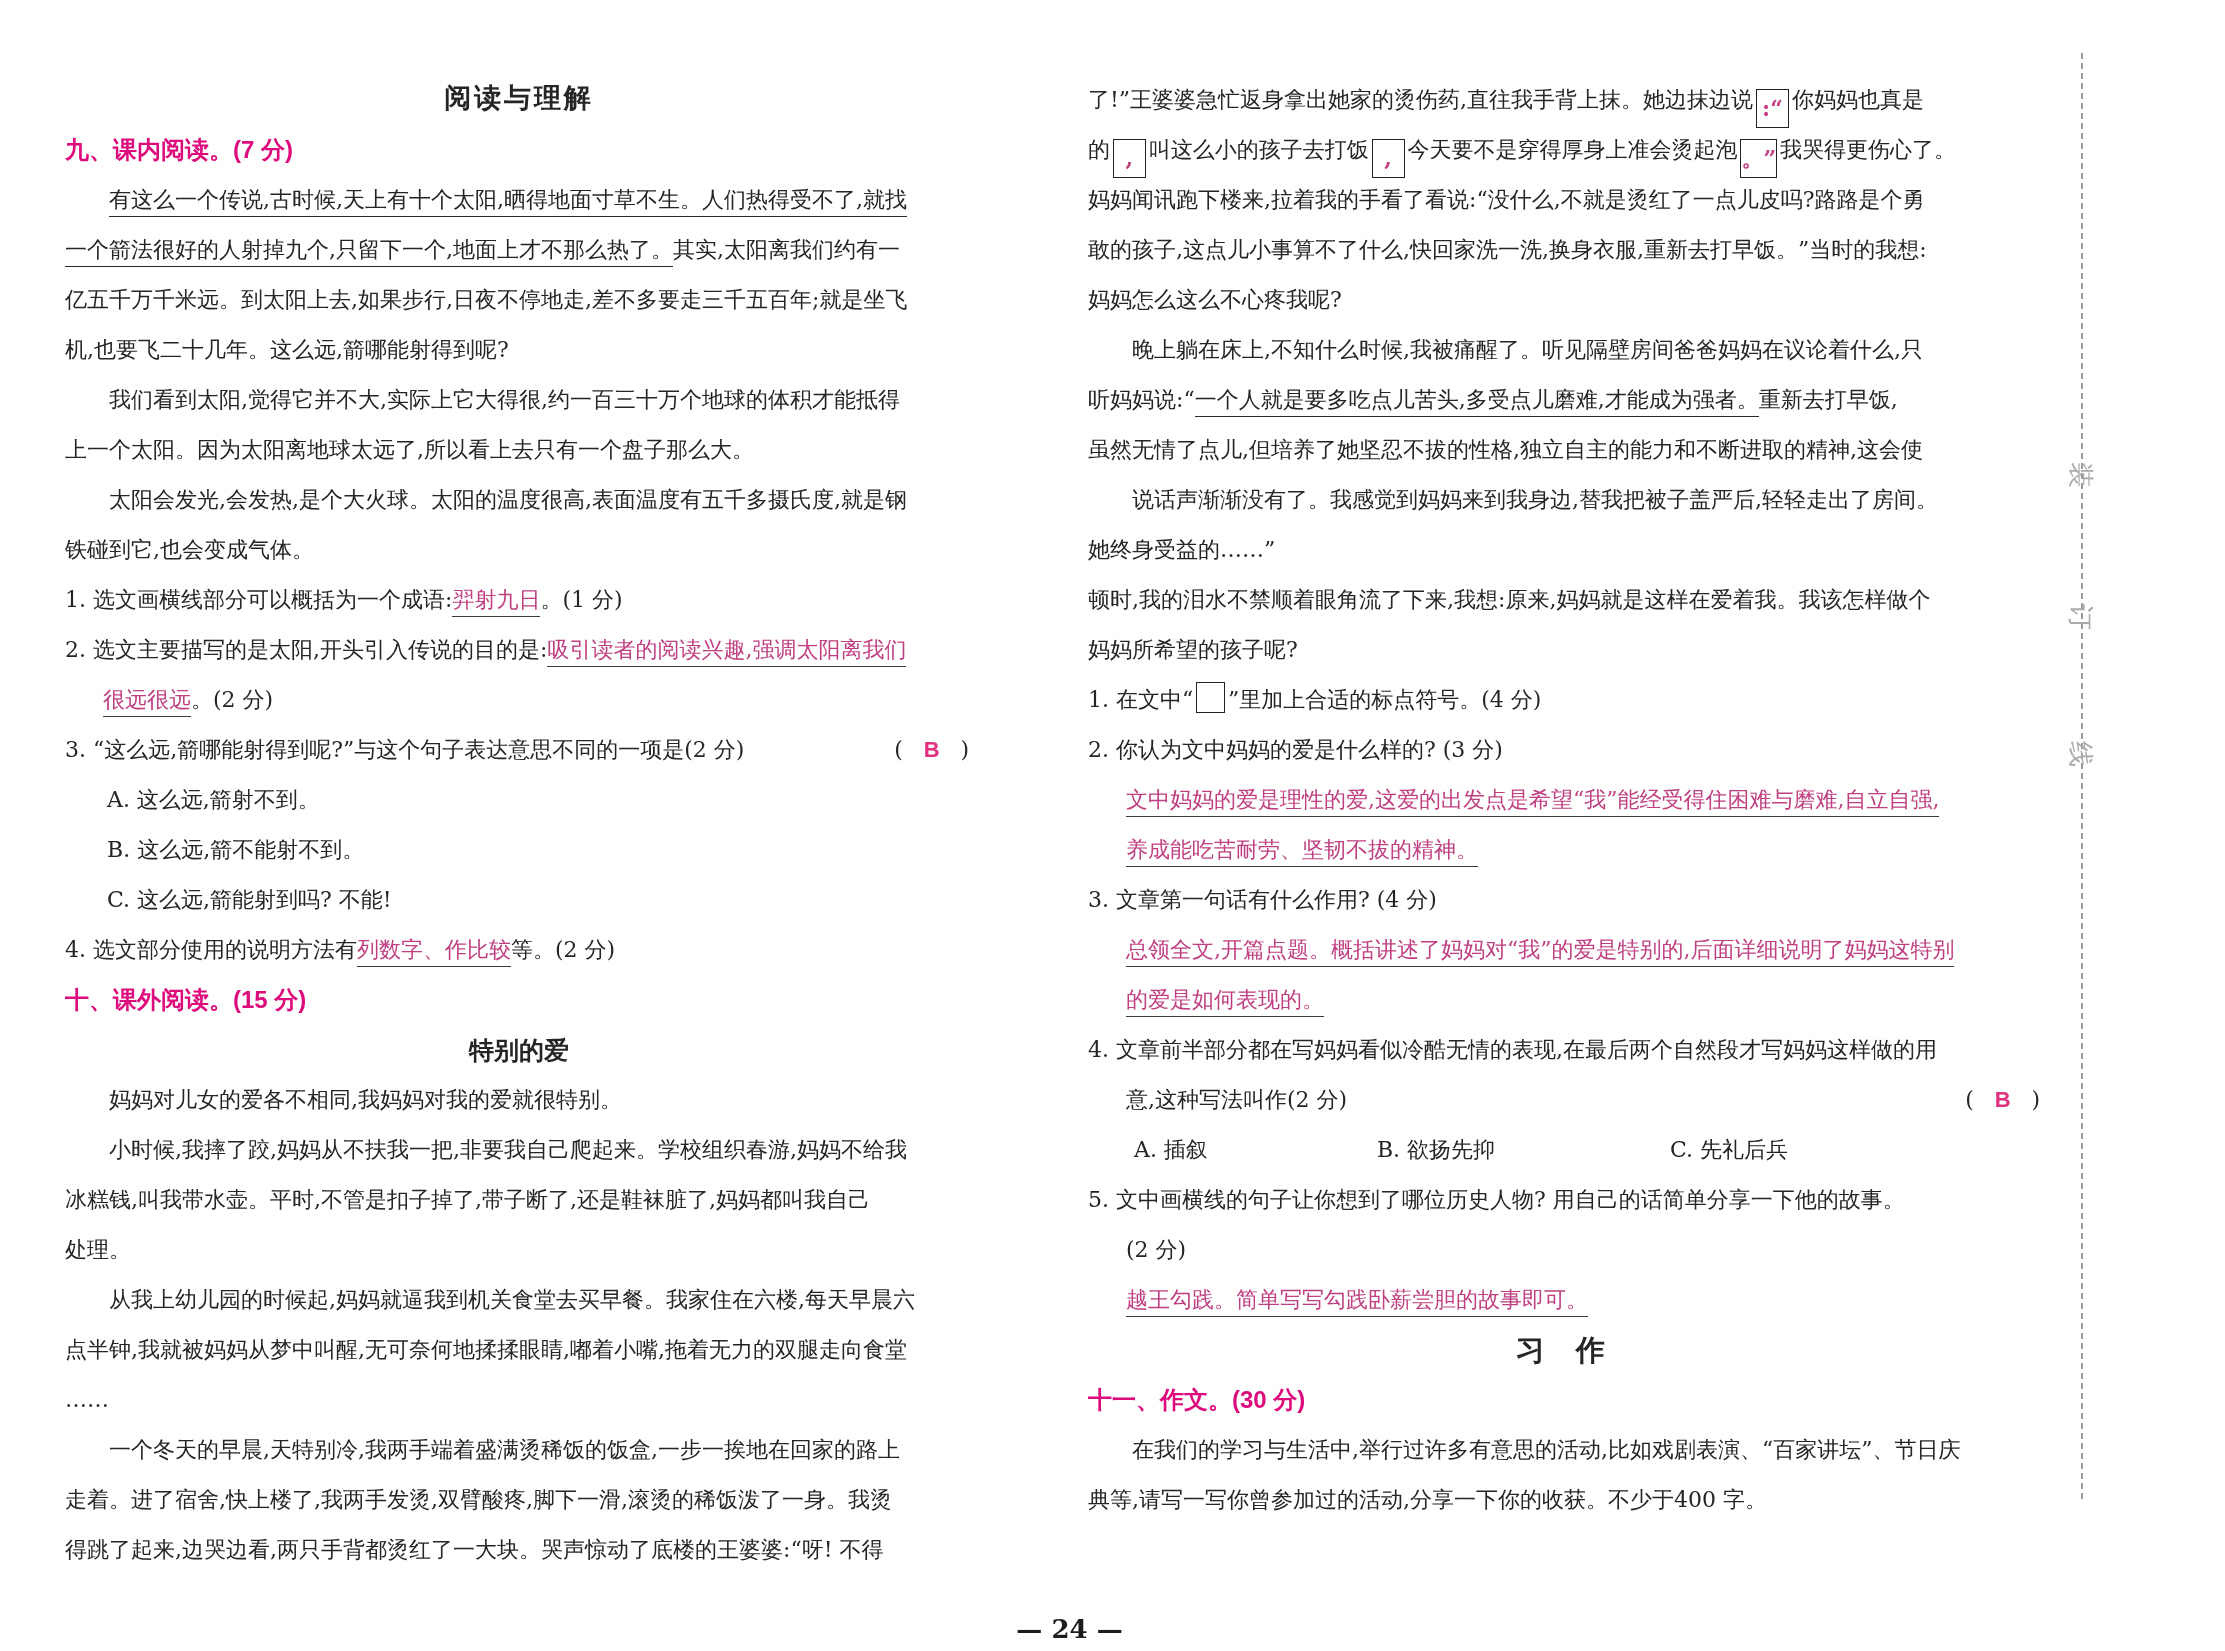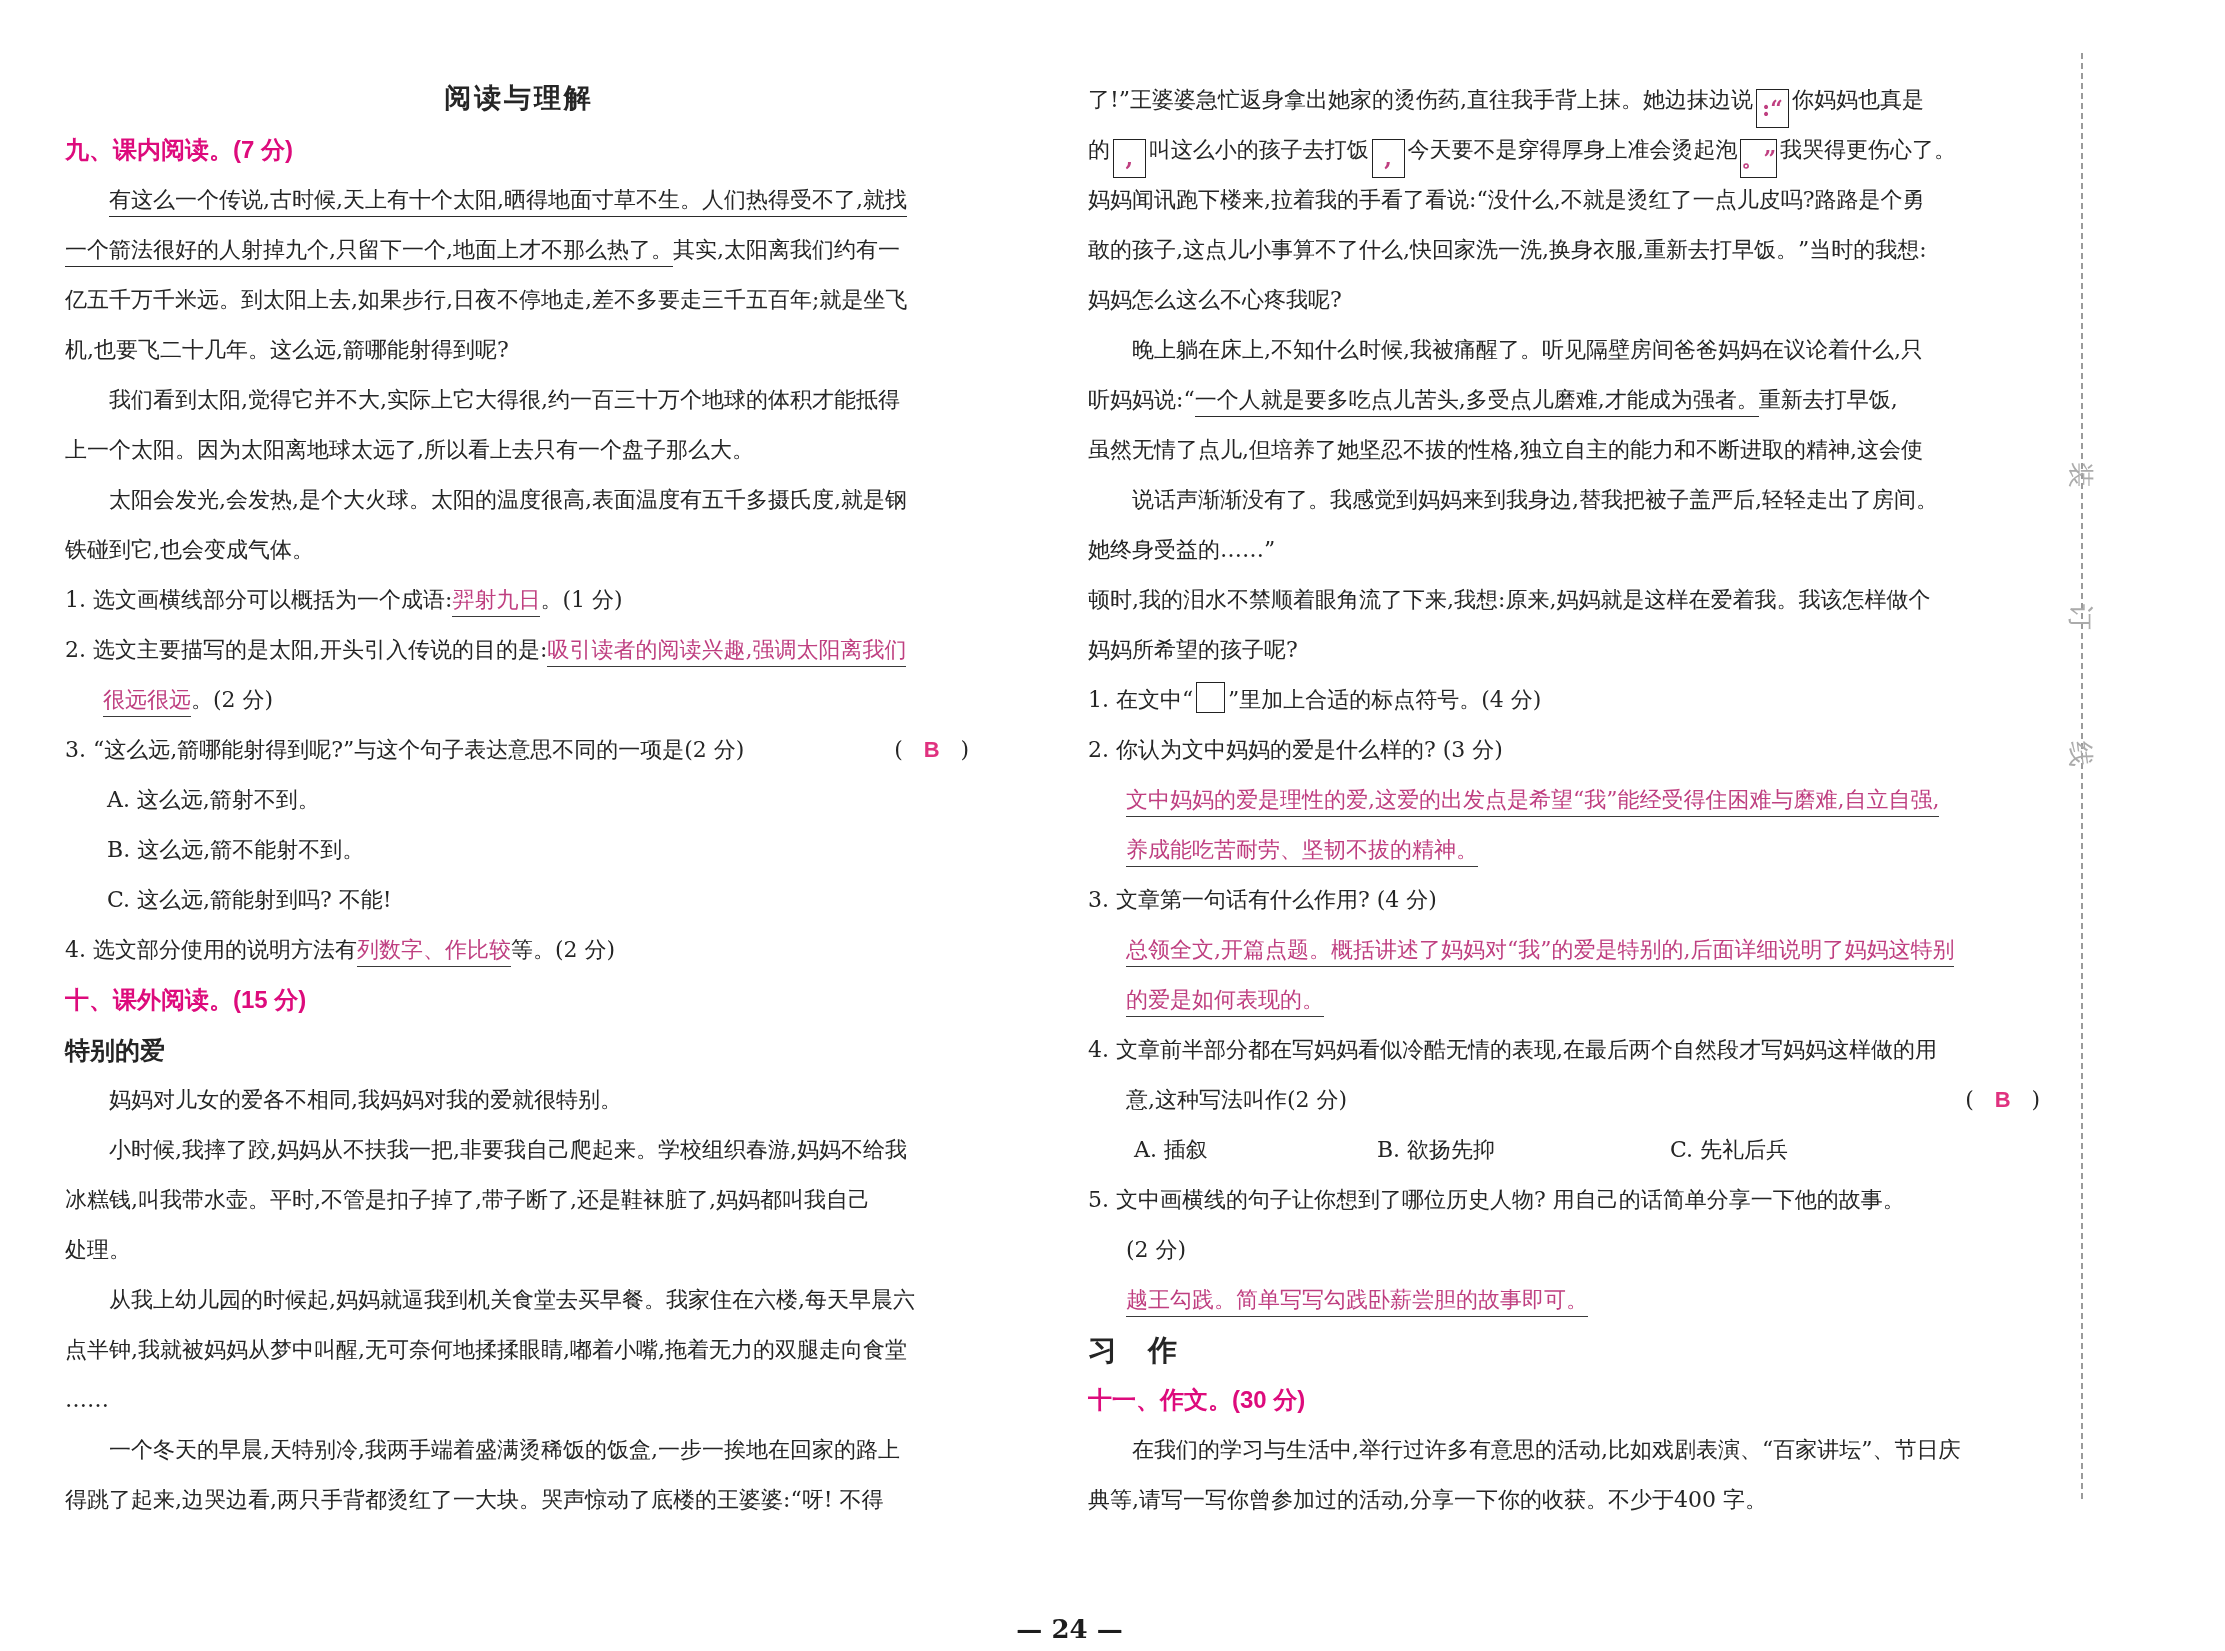--- a/index.html
+++ b/index.html
@@ -21,21 +21,21 @@
   }
   .line.title{
     text-align:center;font-weight:bold;font-size:27px;letter-spacing:2.9px;
     font-family:Liberation Mono, monospace;
   }
   .line.h{
     color:var(--accent,#dd0b7c);font-weight:bold;font-size:24px;
     font-family:"Liberation Sans","DejaVu Sans",sans-serif;
   }
   .line.sub{
-    font-weight:bold;font-size:25px;
+    text-align:center;font-weight:bold;font-size:25px;
     font-family:"Liberation Sans","DejaVu Sans",sans-serif;
   }
   .line.big{font-size:29px;letter-spacing:11.5px;}
   .line.pi{padding-left:44px;}
   .line.q{font-family:"DejaVu Serif","Liberation Serif",serif;}
   .line.qi{padding-left:38px;}
   .line.opt{padding-left:42px;}
   .line.ans{padding-left:38px;}
   .line.optrow span:nth-of-type(1){padding-left:46px;}
   .line.optrow span:nth-of-type(2){padding-left:169px;}
@@ -102,20 +102,21 @@
       <div class="line h"><span class="sg-n">十、课外阅读。(15 分)</span></div>
       <div class="line sub"><span class="sg-n">特别的爱</span></div>
       <div class="line p pi"><span class="sg-n">妈妈对儿女的爱各不相同,我妈妈对我的爱就很特别。</span></div>
       <div class="line p pi"><span class="sg-n">小时候,我摔了跤,妈妈从不扶我一把,非要我自己爬起来。学校组织春游,妈妈不给我</span></div>
       <div class="line p"><span class="sg-n">冰糕钱,叫我带水壶。平时,不管是扣子掉了,带子断了,还是鞋袜脏了,妈妈都叫我自己</span></div>
       <div class="line p"><span class="sg-n">处理。</span></div>
       <div class="line p pi"><span class="sg-n">从我上幼儿园的时候起,妈妈就逼我到机关食堂去买早餐。我家住在六楼,每天早晨六</span></div>
       <div class="line p"><span class="sg-n">点半钟,我就被妈妈从梦中叫醒,无可奈何地揉揉眼睛,嘟着小嘴,拖着无力的双腿走向食堂</span></div>
       <div class="line p"><span class="sg-n">……</span></div>
       <div class="line p pi"><span class="sg-n">一个冬天的早晨,天特别冷,我两手端着盛满烫稀饭的饭盒,一步一挨地在回家的路上</span></div>
+      <div class="line p"><span class="sg-n">走着。进了宿舍,快上楼了,我两手发烫,双臂酸疼,脚下一滑,滚烫的稀饭泼了一身。我烫</span></div>
       <div class="line p"><span class="sg-n">得跳了起来,边哭边看,两只手背都烫红了一大块。哭声惊动了底楼的王婆婆:“呀! 不得</span></div>
     </div>
   <div class="col col-right">
       <div class="line p"><span class="sg-n">了!”王婆婆急忙返身拿出她家的烫伤药,直往我手背上抹。她边抹边说</span><span class="sg-box">:“</span><span class="sg-n">你妈妈也真是</span></div>
       <div class="line p"><span class="sg-n">的</span><span class="sg-box">,</span><span class="sg-n">叫这么小的孩子去打饭</span><span class="sg-box">,</span><span class="sg-n">今天要不是穿得厚身上准会烫起泡</span><span class="sg-box">。”</span><span class="sg-n">我哭得更伤心了。</span></div>
       <div class="line p"><span class="sg-n">妈妈闻讯跑下楼来,拉着我的手看了看说:“没什么,不就是烫红了一点儿皮吗?路路是个勇</span></div>
       <div class="line p"><span class="sg-n">敢的孩子,这点儿小事算不了什么,快回家洗一洗,换身衣服,重新去打早饭。”当时的我想:</span></div>
       <div class="line p"><span class="sg-n">妈妈怎么这么不心疼我呢?</span></div>
       <div class="line p pi"><span class="sg-n">晚上躺在床上,不知什么时候,我被痛醒了。听见隔壁房间爸爸妈妈在议论着什么,只</span></div>
       <div class="line p"><span class="sg-n">听妈妈说:“</span><span class="sg-u">一个人就是要多吃点儿苦头,多受点儿磨难,才能成为强者。</span><span class="sg-n">重新去打早饭,</span></div>

